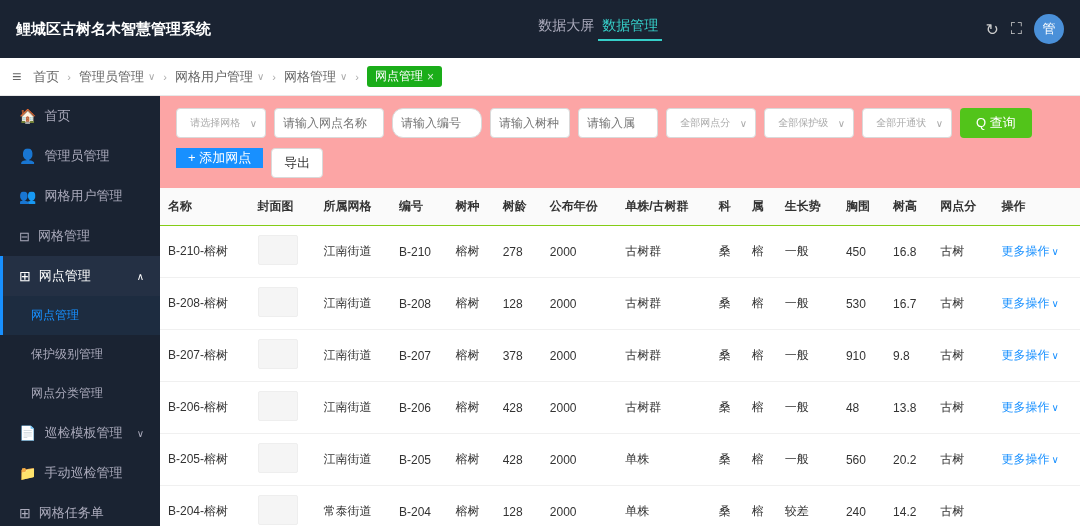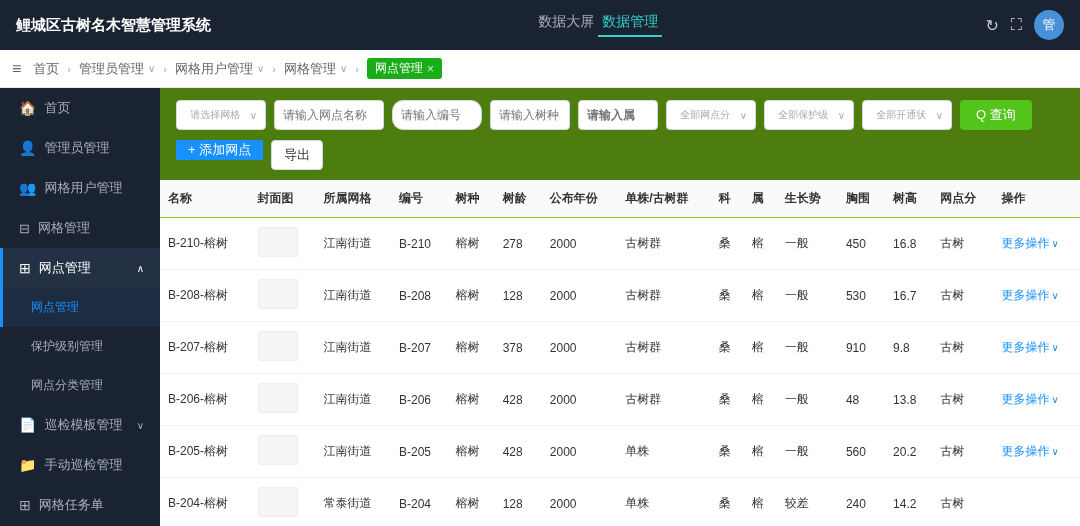--- a/index.html
+++ b/index.html
@@ -1,21 +1,21 @@
 <!DOCTYPE html>
 <html><head>
   <meta charset="utf-8">
   <style>
     * { box-sizing: border-box; margin: 0; padding: 0; }
     body { font-family: 'Microsoft YaHei', Arial, sans-serif; font-size: 13px; background: #f0f2f5; display: flex; flex-direction: column; height: 526px; overflow: hidden; }
 
     
     .top-header {
       display: flex; align-items: center; justify-content: space-between;
-      background: #1a2332; color: #fff; height: 50px; padding: 0 16px; flex-shrink: 0;
+      background: #1a2332; color: #fff; height: 58px; padding: 0 16px; flex-shrink: 0;
     }
     .top-header-title { font-size: 15px; font-weight: bold; color: #fff; }
     .top-header-nav { display: flex; }
     .nav-item { color: #aab; font-size: 14px; cursor: pointer; padding: 0 4px; }
     .nav-item.active { color: #3ac; border-bottom: 2px solid #3ac; padding-bottom: 4px; }
     .top-header-right { display: flex; align-items: center; gap: 12px; }
     .icon-btn { color: #ccc; cursor: pointer; font-size: 16px; }
     .avatar { width: 30px; height: 30px; border-radius: 50%; background: #4a90d9; display: flex; align-items: center; justify-content: center; color: #fff; font-size: 13px; cursor: pointer; }
 
     
@@ -49,21 +49,21 @@
     .sidebar-item.sub { padding-left: 28px; font-size: 12px; }
     .sidebar-item.sub.active { color: #1890ff; background: #1d2c40; border-left: 3px solid #1890ff; }
     .sidebar-item .icon { font-size: 14px; }
     .sidebar-item .arrow { margin-left: auto; font-size: 10px; }
 
     
     .content { flex: 1; display: flex; flex-direction: column; overflow: hidden; background: #f0f2f5; }
 
     
     .filter-bar {
-      background: #4d7c0f; padding: 12px 16px 0; flex-shrink: 0;
+      background: #fca5a5; padding: 12px 16px 0; flex-shrink: 0;
     }
     .filter-row { display: flex; align-items: center; gap: 8px; flex-wrap: wrap; margin-bottom: 10px; }
     .filter-input {
       height: 30px; border: 1px solid #d9d9d9; border-radius: 4px;
       padding: 0 8px; font-size: 12px; color: #333; outline: none;
       background: #fff;
     }
     .filter-select {
       height: 30px; border: 1px solid #d9d9d9; border-radius: 4px;
       padding: 0 8px; font-size: 12px; color: #333; outline: none;
@@ -191,21 +191,21 @@
 
     <div class="filter-bar">
       <div class="filter-row">
         <div class="filter-select">
           <span>请选择网格</span>
           <span>∨</span>
         </div>
         <input class="filter-input" style="width: 110px;" placeholder="请输入网点名称">
         <input class="filter-input" style="width: 90px; border-radius: 11px;" placeholder="请输入编号">
         <input class="filter-input" style="width: 80px;" placeholder="请输入树种">
-        <input class="filter-input" style="width: 80px; font-weight: bold;" placeholder="请输入属">
+        <input class="filter-input" style="width: 80px;" placeholder="请输入属">
         <div class="filter-select">
           <span>全部网点分</span>
           <span>∨</span>
         </div>
         <div class="filter-select">
           <span>全部保护级</span>
           <span>∨</span>
         </div>
         <div class="filter-select">
           <span>全部开通状</span>

